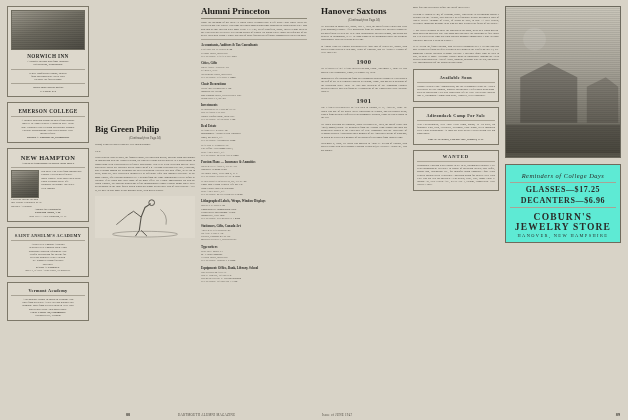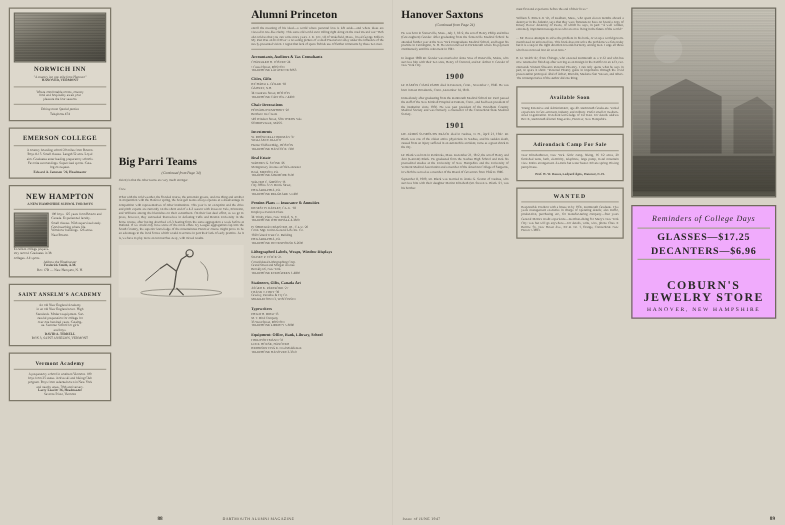--- a/index.html
+++ b/index.html
@@ -64,26 +64,26 @@
     position:absolute;bottom:3px;font-size:3.1px;color:#4c483f;letter-spacing:.3px;
   }
   .pgnum{position:absolute;bottom:3px;font-size:4.2px;font-weight:bold;color:#3a3730;}
   .center{text-align:center;}
   .it{font-style:italic;}
   .bold{font-weight:bold;}
   .yr{font-size:6.5px;font-weight:bold;text-align:center;margin:4px 0 2px;letter-spacing:.5px;}
   .contd{font-size:3px;font-style:italic;text-align:center;margin:0 0 3px;color:#4a463f;}
   .wantbox{border:1px solid #7d7869;padding:3px;margin-top:4px;background:#dbd6ca;}
   .bigad{
-    border:1px solid #6f6a5c;background:#f0abfc;padding:4px;box-sizing:border-box;
+    border:1px solid #6f6a5c;background:#5eead4;padding:4px;box-sizing:border-box;
     text-align:center;
   }
   .bigad .t1{font-size:8px;font-weight:bold;letter-spacing:.6px;margin:2px 0;}
   .bigad .t2{font-size:6.4px;letter-spacing:.5px;margin:3px 0;}
-  .bigad .t3{font-size:9.5px;font-weight:bold;letter-spacing:1.2px;margin:16px 0 1px;}
+  .bigad .t3{font-size:9.5px;font-weight:bold;letter-spacing:1.2px;margin:4px 0 1px;}
   .bigad .t4{font-size:4.4px;letter-spacing:1.4px;}
 </style>
 </head>
 <body>
 
 <div class="page">
 
   <div class="leaf left">
     <div class="cols">
 
@@ -158,21 +158,21 @@
           <div class="line">boys from 25 states. Active ski and hiking Club</div>
           <div class="line">program. Boys from selected town in New York</div>
           <div class="line">and nearby areas. 70th anniversary.</div>
           <div class="line bold">Larry Leavitt '26, Headmaster</div>
           <div class="line">Saxtons River, Vermont</div>
         </div>
       </div>
 
       <div class="col" style="max-width:100px;">
         <div style="height:118px;"></div>
-        <h2 class="hdg">Big Parri Teams</h2>
+        <h2 class="hdg">Big Green Philip</h2>
         <div class="contd">(Continued from Page 34)</div>
         <div class="tiny" style="white-space:pre-line;">cision) is that the other teams are very much stronger.
 
 Crew
 
 What with the cold weather, the flooded course, the uncertain greens, and one thing and another in conjunction with the Hanover spring, the boat gell teams always operate at a disadvantage in competition with representatives of other institutions. This year is no exception and the drive and pitch experts are currently on the short end of a 4-3 season with losses to Yale, Princeton, and Williams among the blemishes on their escutcheon. On their last dual effort, as we go to press, however, they succeeded themselves in defeating Tufts and Boston University in the home course, after having absorbed a 6-3 beating from the same aggregation a week before at Rutland. If we could only have some of the more effete Ivy League aggregations lap into the South Country, the superior knowledge of the mountainous Hanover course might prove to be an advantage to the local forces which would overcome in part their lack of early practice. As it is, we have to play more at our marches away, with mixed results.</div>
 
         <div class="sketch" style="height:42px;margin-top:4px;">
           <svg viewBox="0 0 100 44" width="100%" height="100%">
             <ellipse cx="50" cy="40" rx="34" ry="3" fill="none" stroke="#6d6a60" stroke-width=".5"></ellipse>

